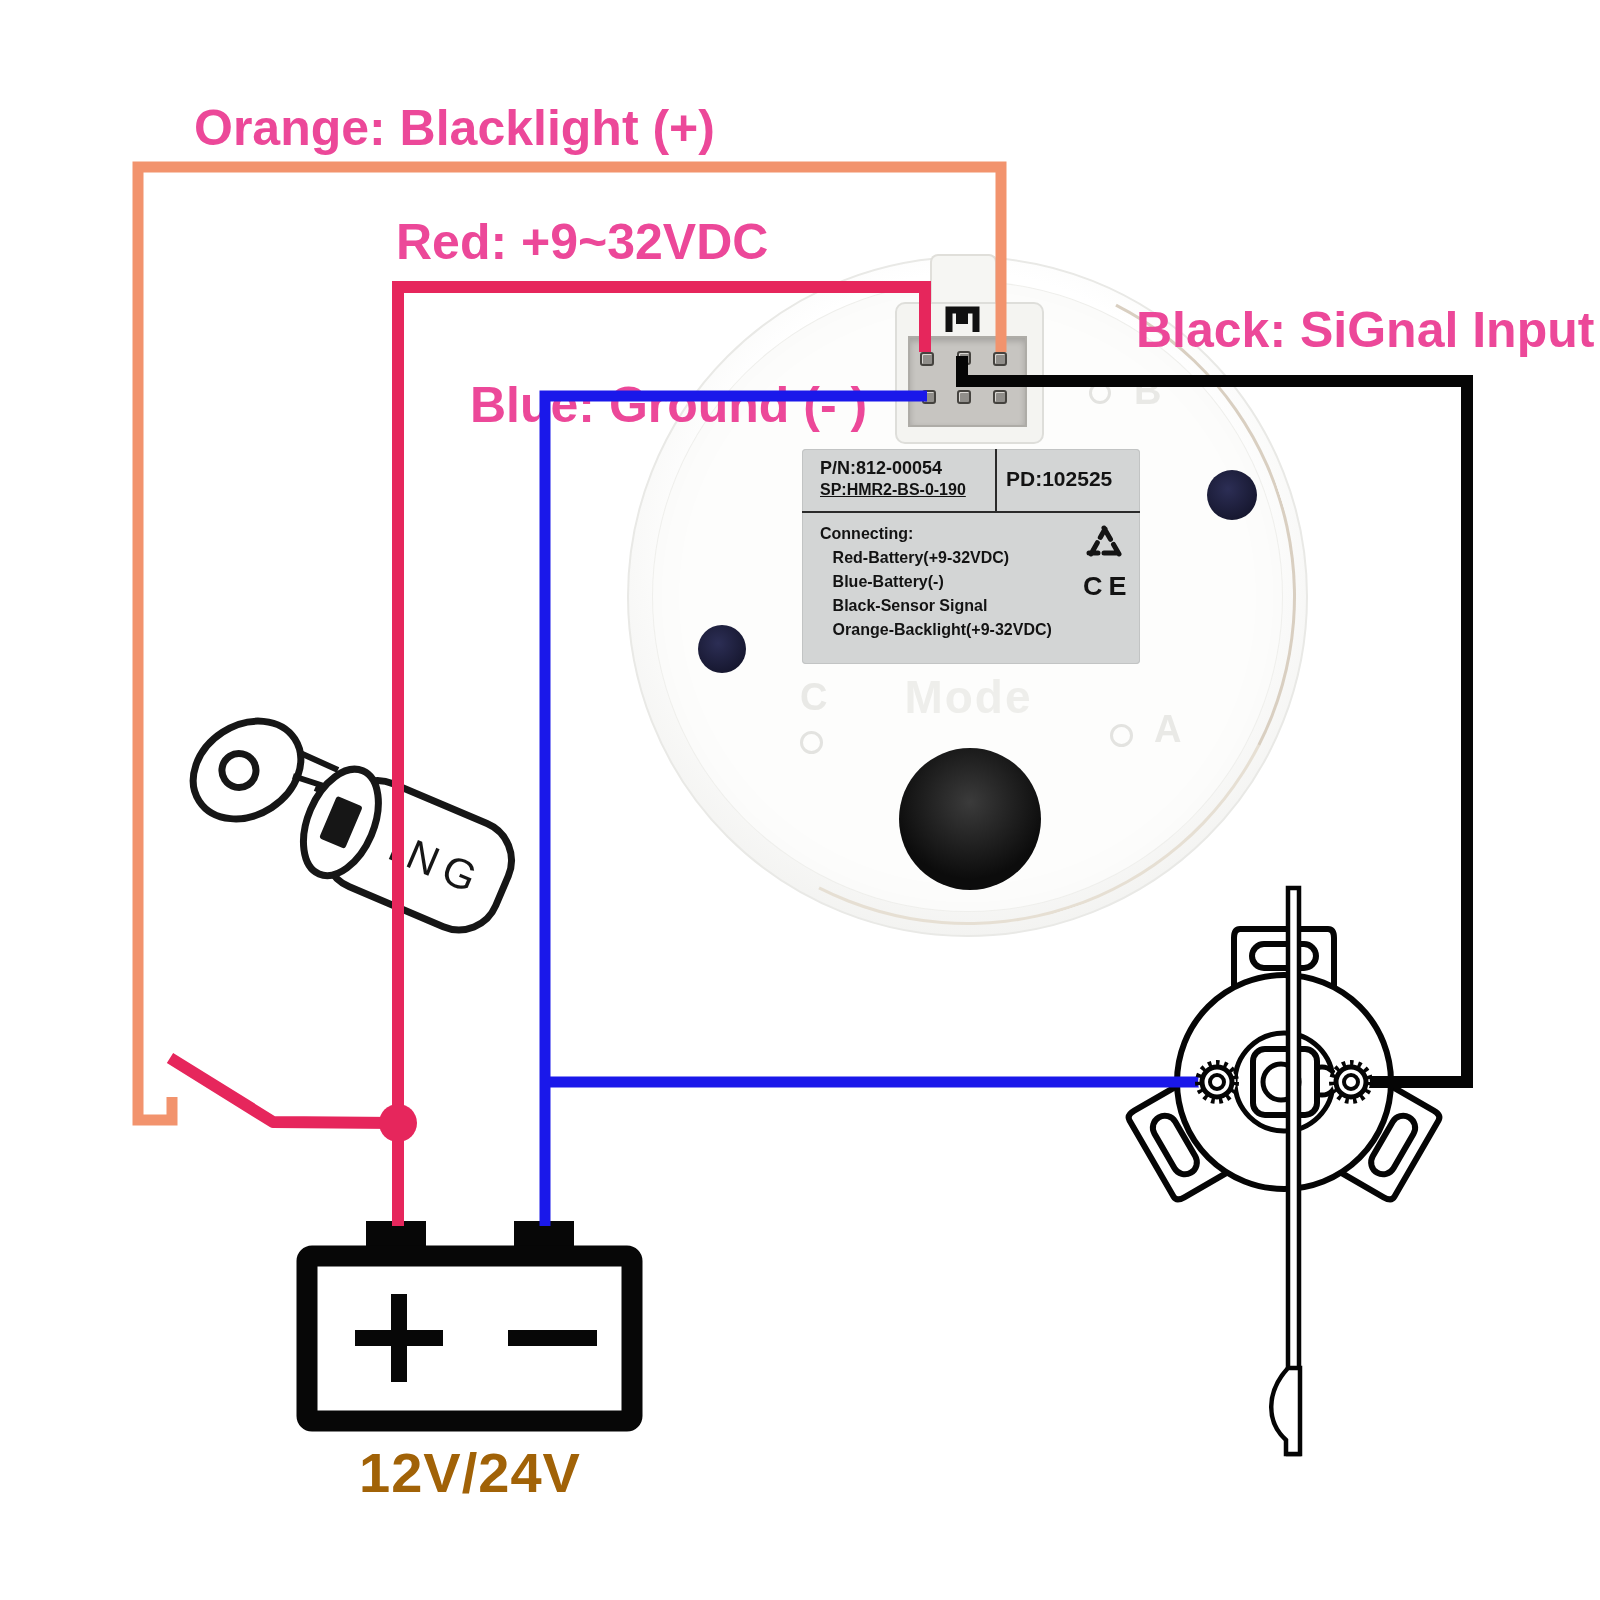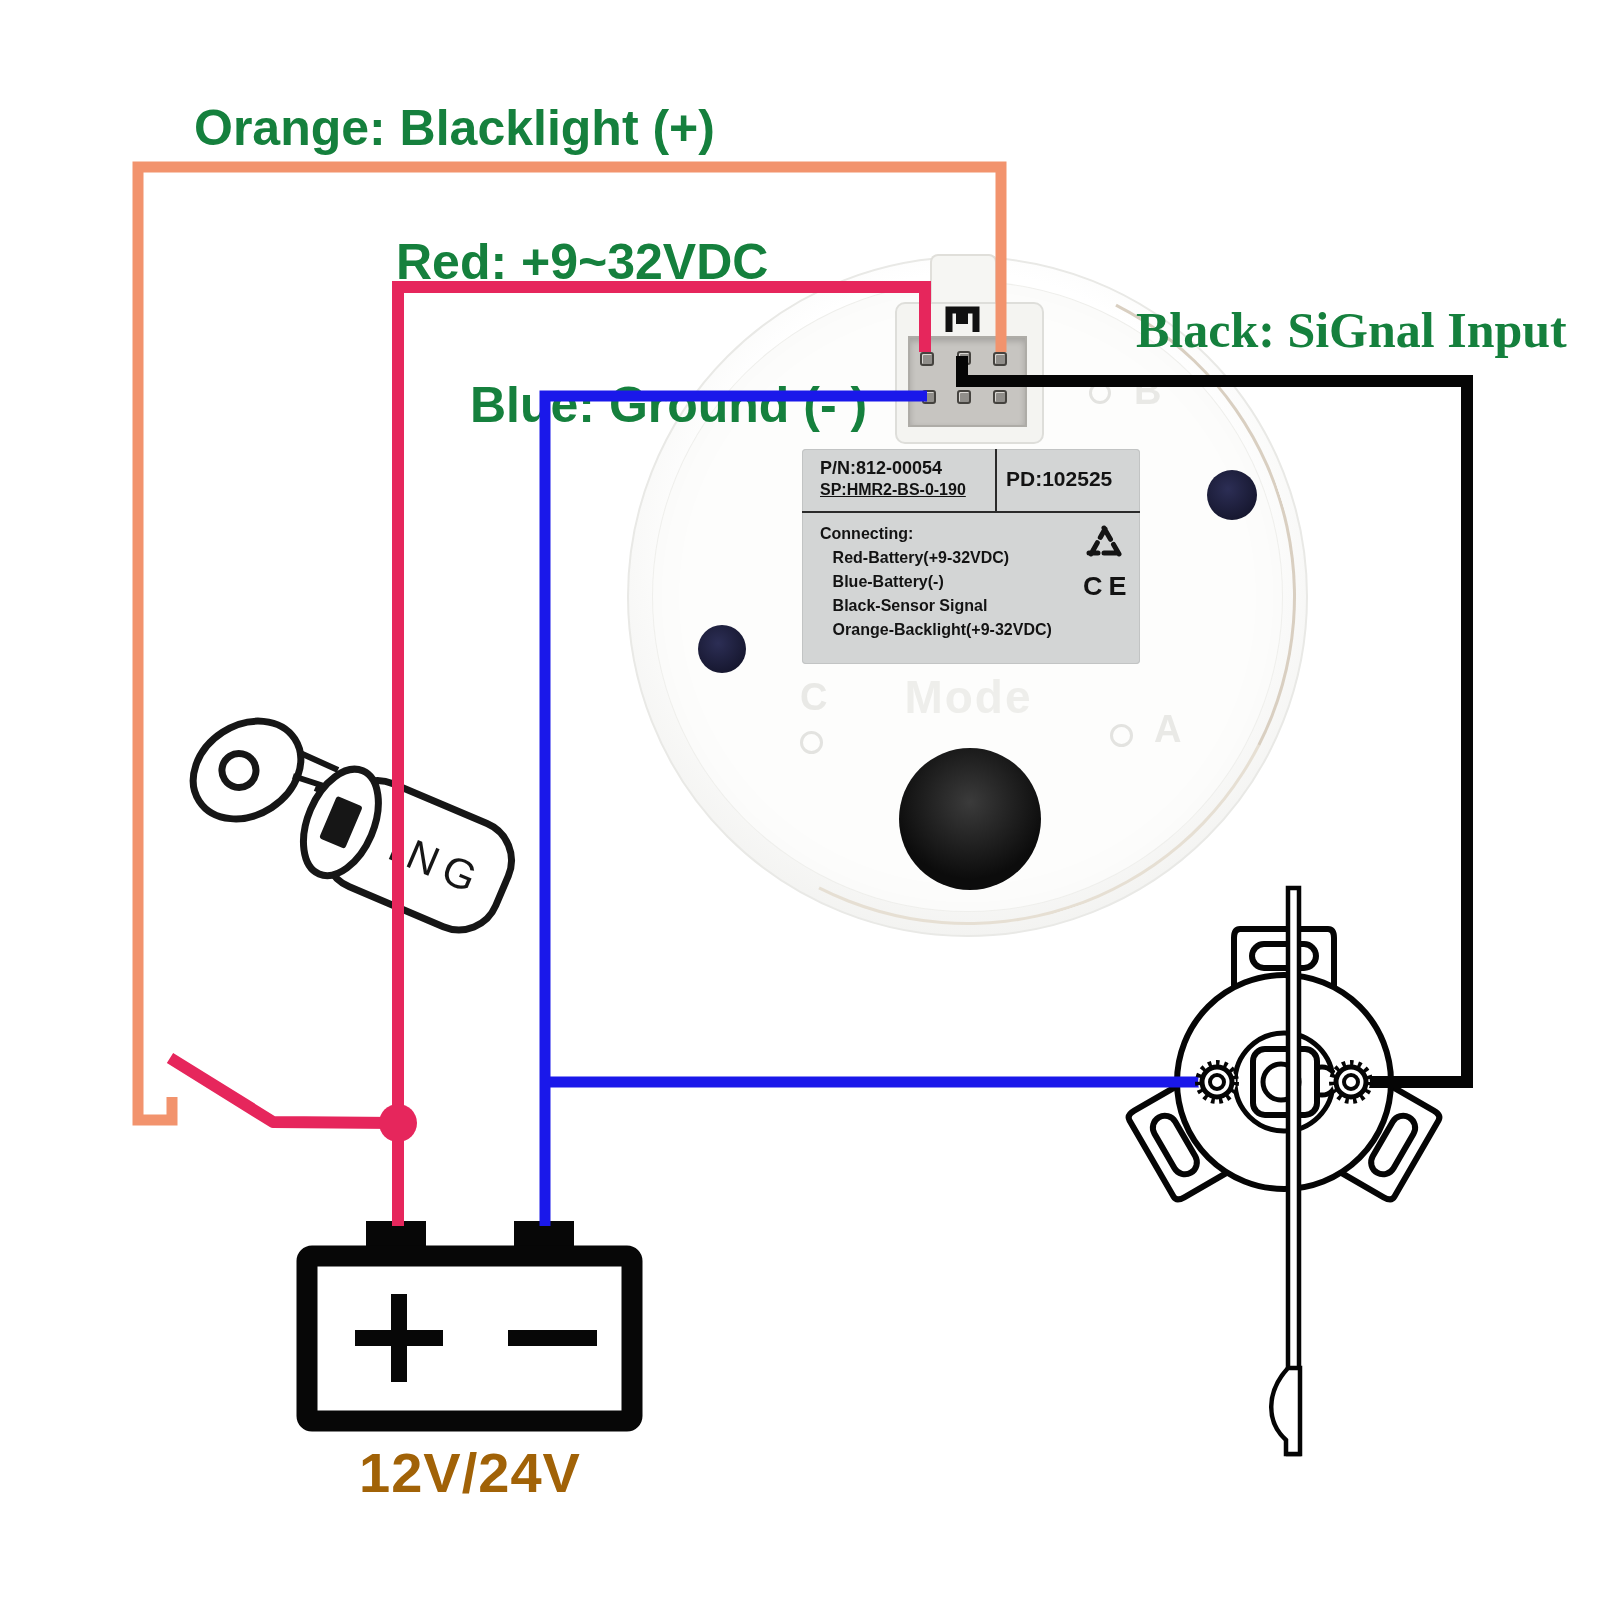--- a/index.html
+++ b/index.html
@@ -1,18 +1,18 @@
 <!DOCTYPE html>
 <html><head>
 <meta charset="utf-8">
 <style>
   html,body{margin:0;padding:0;background:#fff;}
   .canvas{position:relative;width:1600px;height:1600px;background:#ffffff;overflow:hidden;
           font-family:"Liberation Sans","DejaVu Sans",sans-serif;}
-  .wire-label{position:absolute;font-size:50px;font-weight:600;color:#15803d;line-height:1.1;white-space:nowrap;letter-spacing:0;}
+  .wire-label{position:absolute;font-size:50px;font-weight:600;color:#ec4899;line-height:1.1;white-space:nowrap;letter-spacing:0;}
   
   .gauge{position:absolute;left:627px;top:256px;width:681px;height:681px;border-radius:50%;
          background:radial-gradient(circle at 50% 42%,#ffffff 52%,#f3f3f1 76%,#fbfbfa 92%,#f1f1ee 100%);
          border:2px solid #e9e9e6;box-sizing:border-box;}
   .gauge-face{position:absolute;left:24px;top:24px;right:24px;bottom:24px;border-radius:50%;
          background:#fdfdfc;box-shadow:0 0 0 1px #efefec, inset 0 0 60px rgba(0,0,0,0.02);}
   .bezel-ring{position:absolute;left:10px;top:10px;right:10px;bottom:10px;border-radius:50%;
          border:3px solid transparent;border-right-color:#d9cfc1;border-bottom-color:#e6dfd3;
          transform:rotate(-18deg);}
   .screw{position:absolute;border-radius:50%;background:radial-gradient(circle at 42% 38%,#2c2e55,#16172f 75%);}
@@ -182,18 +182,18 @@
     <g fill="#ffffff" stroke="#050505">
       <circle cx="1351" cy="1082" r="19" stroke-width="6" stroke-dasharray="3.5 4.5"></circle>
       <circle cx="1351" cy="1082" r="15" stroke-width="5"></circle>
       <circle cx="1351" cy="1082" r="7" stroke-width="4"></circle>
     </g>
     <rect x="1288" y="888" width="11" height="566" fill="#ffffff" stroke="#050505" stroke-width="4.5"></rect>
     <path d="M 1288 1368 C 1266 1392 1266 1422 1286 1440 L 1286 1454 L 1300 1454 L 1300 1368 Z" fill="#ffffff" stroke="#050505" stroke-width="4.5"></path>
   </svg>
 
   <div class="wire-label" style="left:194px;top:101px;">Orange: Blacklight (+)</div>
-  <div class="wire-label" style="left:396px;top:215px;margin-top:20px;">Red: +9~32VDC</div>
+  <div class="wire-label" style="left:396px;top:215px;">Red: +9~32VDC</div>
   <div class="wire-label" style="left:470px;top:330px;margin-top:48px;">Blue: Ground (- )</div>
-  <div class="wire-label" style="left:1136px;top:303px;font-family:Liberation Serif, serif;">Black: SiGnal Input</div>
+  <div class="wire-label" style="left:1136px;top:303px;">Black: SiGnal Input</div>
 
   <div class="voltage">12V/24V</div>
 </div>
 
 </body></html>

